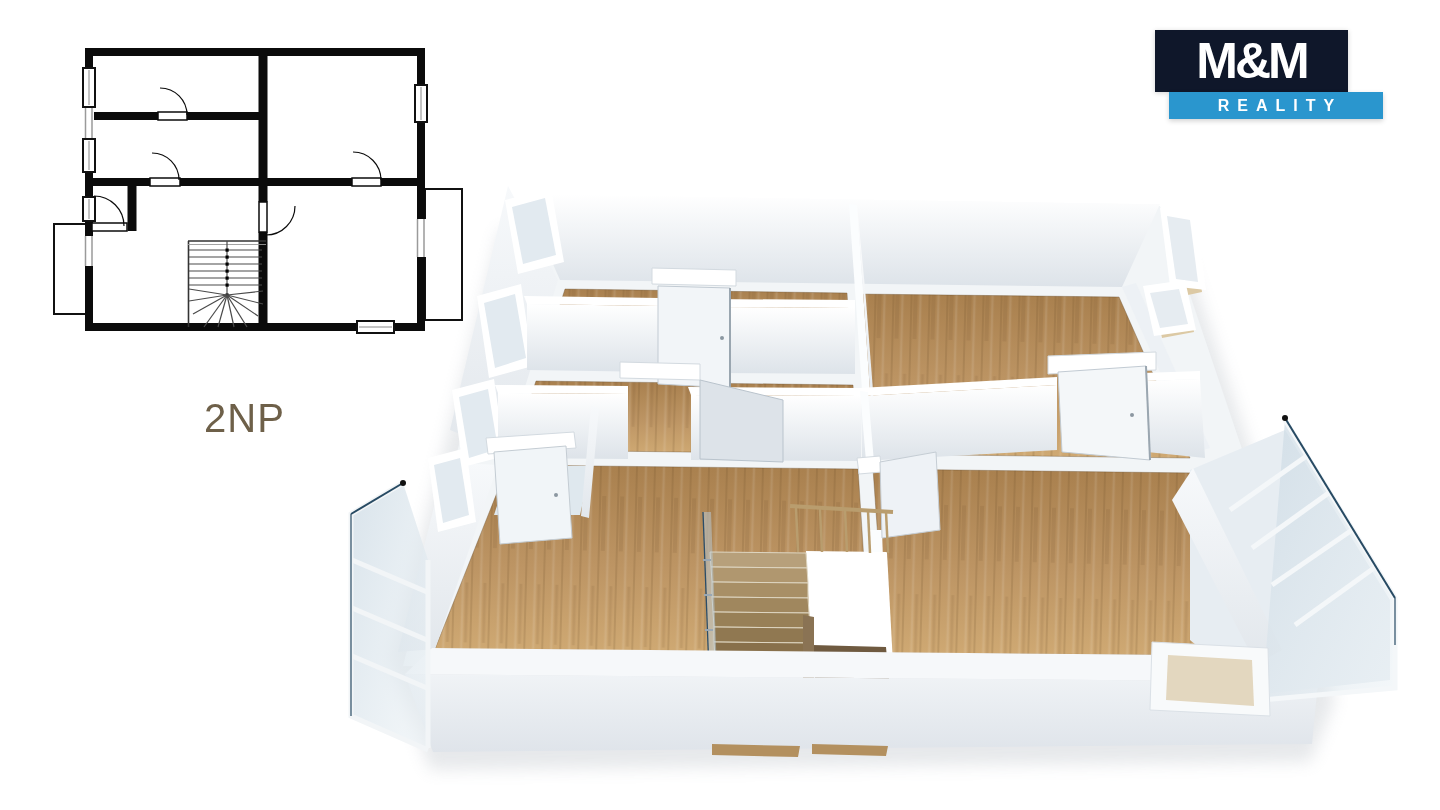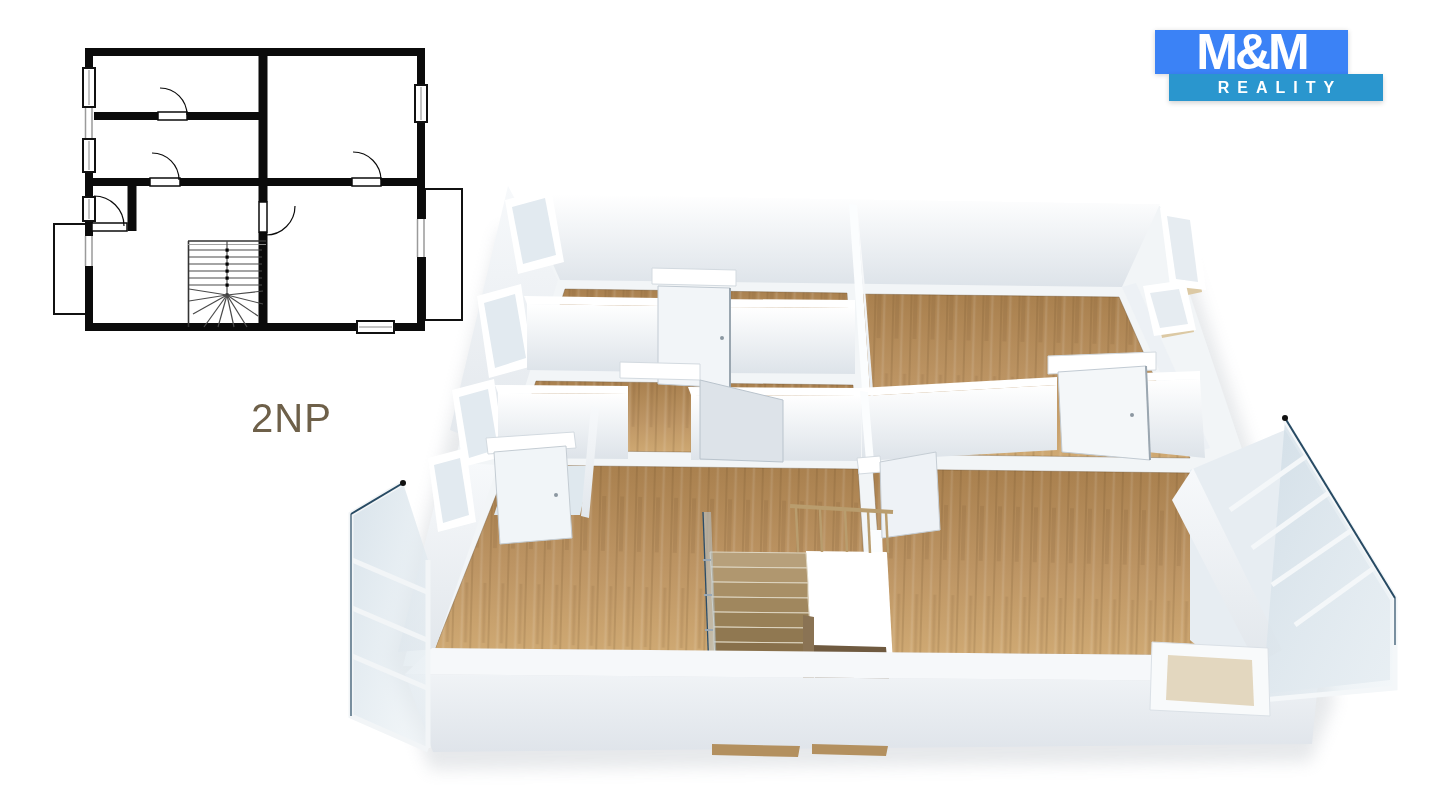--- a/index.html
+++ b/index.html
@@ -1,23 +1,23 @@
 <!DOCTYPE html>
 <html><head>
 <meta charset="utf-8">
 <style>
   html,body{margin:0;padding:0;background:#ffffff;}
   .canvas{position:relative;width:1440px;height:810px;background:#ffffff;overflow:hidden;
           font-family:"Liberation Sans", sans-serif;}
   .plan2d-svg{position:absolute;left:40px;top:30px;width:470px;height:350px;}
   .plan3d-svg{position:absolute;left:330px;top:150px;width:1110px;height:660px;}
   .floor-label{position:absolute;left:204px;top:396px;font-size:40px;line-height:44px;
-               color:#6e6049;letter-spacing:1px;margin-left:47px;}
+               color:#6e6049;letter-spacing:1px;}
   .logo{position:absolute;left:1155px;top:30px;width:193px;}
-  .logo-top{width:193px;height:44px;background:#3b82f6;color:#ffffff;display:flex;
+  .logo-top{width:193px;height:62px;background:#0f172a;color:#ffffff;display:flex;
             align-items:center;justify-content:center;font-weight:900;font-size:50px;
             letter-spacing:-3px;box-shadow:0 1px 5px rgba(0,0,0,.18);}
   .logo-bottom{margin-left:14px;width:214px;height:27px;background:#2a96ce;color:#ffffff;
             display:flex;align-items:center;justify-content:center;font-weight:700;
             font-size:16px;letter-spacing:8px;text-indent:8px;box-shadow:0 2px 5px rgba(0,0,0,.18);}
 </style>
 </head>
 <body>
 
 <div class="canvas">

